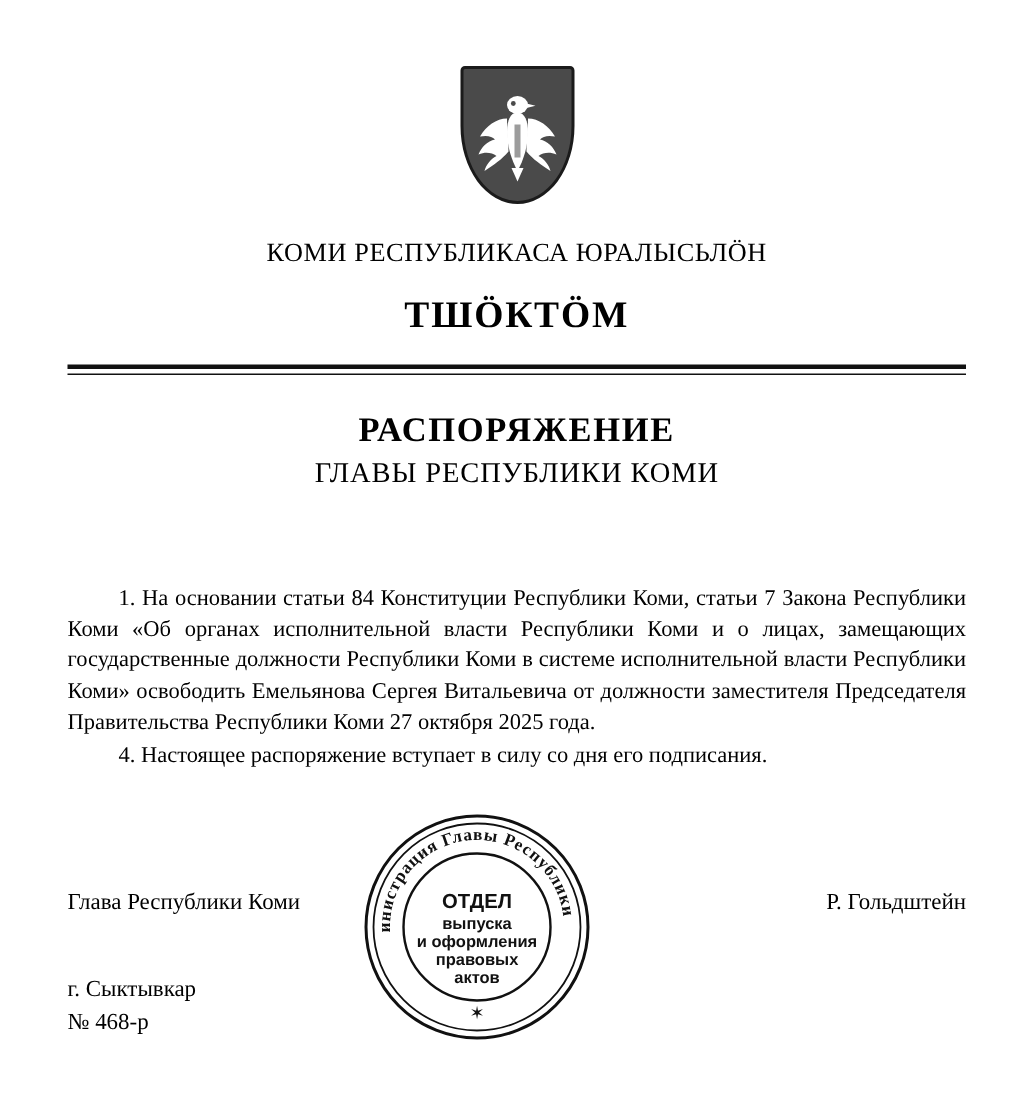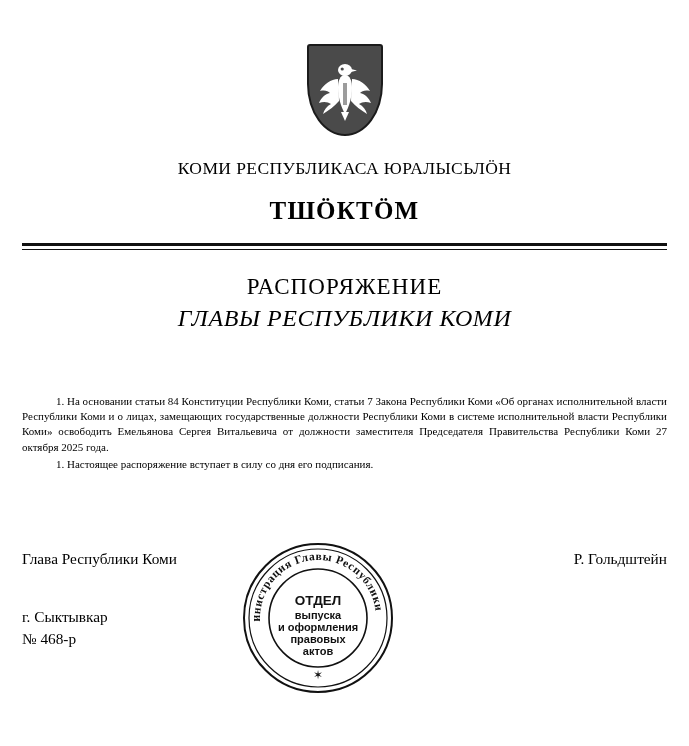--- a/index.html
+++ b/index.html
@@ -12,21 +12,21 @@
     height: 746px;
     font-family: "Liberation Serif", serif;
     color: #000000;
     position: relative;
     overflow: hidden;
   }
   .page {
     width: 689px;
     height: 542px;
     box-sizing: border-box;
-    padding: 0 22px;
+    padding: 0 45px;
     position: relative;
   }
 
   
   .emblem-wrap {
     padding-top: 44px;
     display: flex;
     justify-content: center;
   }
   .emblem {
@@ -74,36 +74,35 @@
     border: none;
     border-top: 3px solid #111;
     border-bottom: 1px solid #111;
     height: 3px;
     box-sizing: content-box;
   }
 
   .title-ru-big {
     text-align: center;
     font-size: 23px;
-    font-weight: normal;
+    font-weight: bold;
     letter-spacing: 1.1px;
     margin-top: 24px;
   }
   .title-ru-sub {
     text-align: center;
-    font-size: 24px;
+    font-size: 19px;
     letter-spacing: 0.6px;
     margin-top: 5px;
-    font-style: italic;
   }
 
   
   .body-text {
     margin-top: 62px;
-    font-size: 11px;
+    font-size: 15px;
     line-height: 1.38;
     text-align: justify;
     text-justify: inter-word;
   }
   .body-text p {
     margin: 0;
     text-indent: 34px;
   }
   .body-text p + p {
     margin-top: 2px;
@@ -173,21 +172,21 @@
   <div class="title-komi">КОМИ РЕСПУБЛИКАСА ЮРАЛЫСЬЛӦН</div>
   <div class="title-komi-big">ТШӦКТӦМ</div>
 
   <hr class="rule-double">
 
   <div class="title-ru-big">РАСПОРЯЖЕНИЕ</div>
   <div class="title-ru-sub">ГЛАВЫ РЕСПУБЛИКИ КОМИ</div>
 
   <div class="body-text">
     <p>1. На основании статьи 84 Конституции Республики Коми, статьи 7 Закона Республики Коми «Об органах исполнительной власти Республики Коми и о лицах, замещающих государственные должности Республики Коми в системе исполнительной власти Республики Коми» освободить Емельянова Сергея Витальевича от должности заместителя Председателя Правительства Республики Коми 27 октября 2025 года.</p>
-    <p>1. Настоящее распоряжение вступает в силу со дня его подписания.</p>
+    <p>4. Настоящее распоряжение вступает в силу со дня его подписания.</p>
   </div>
 
   <div class="sign-row">
     <div class="sign-left">Глава Республики Коми</div>
     <div class="sign-right">Р. Гольдштейн</div>
   </div>
 
   <div class="footer">
     <div>г. Сыктывкар</div>
     <div>№ 468-р</div>

